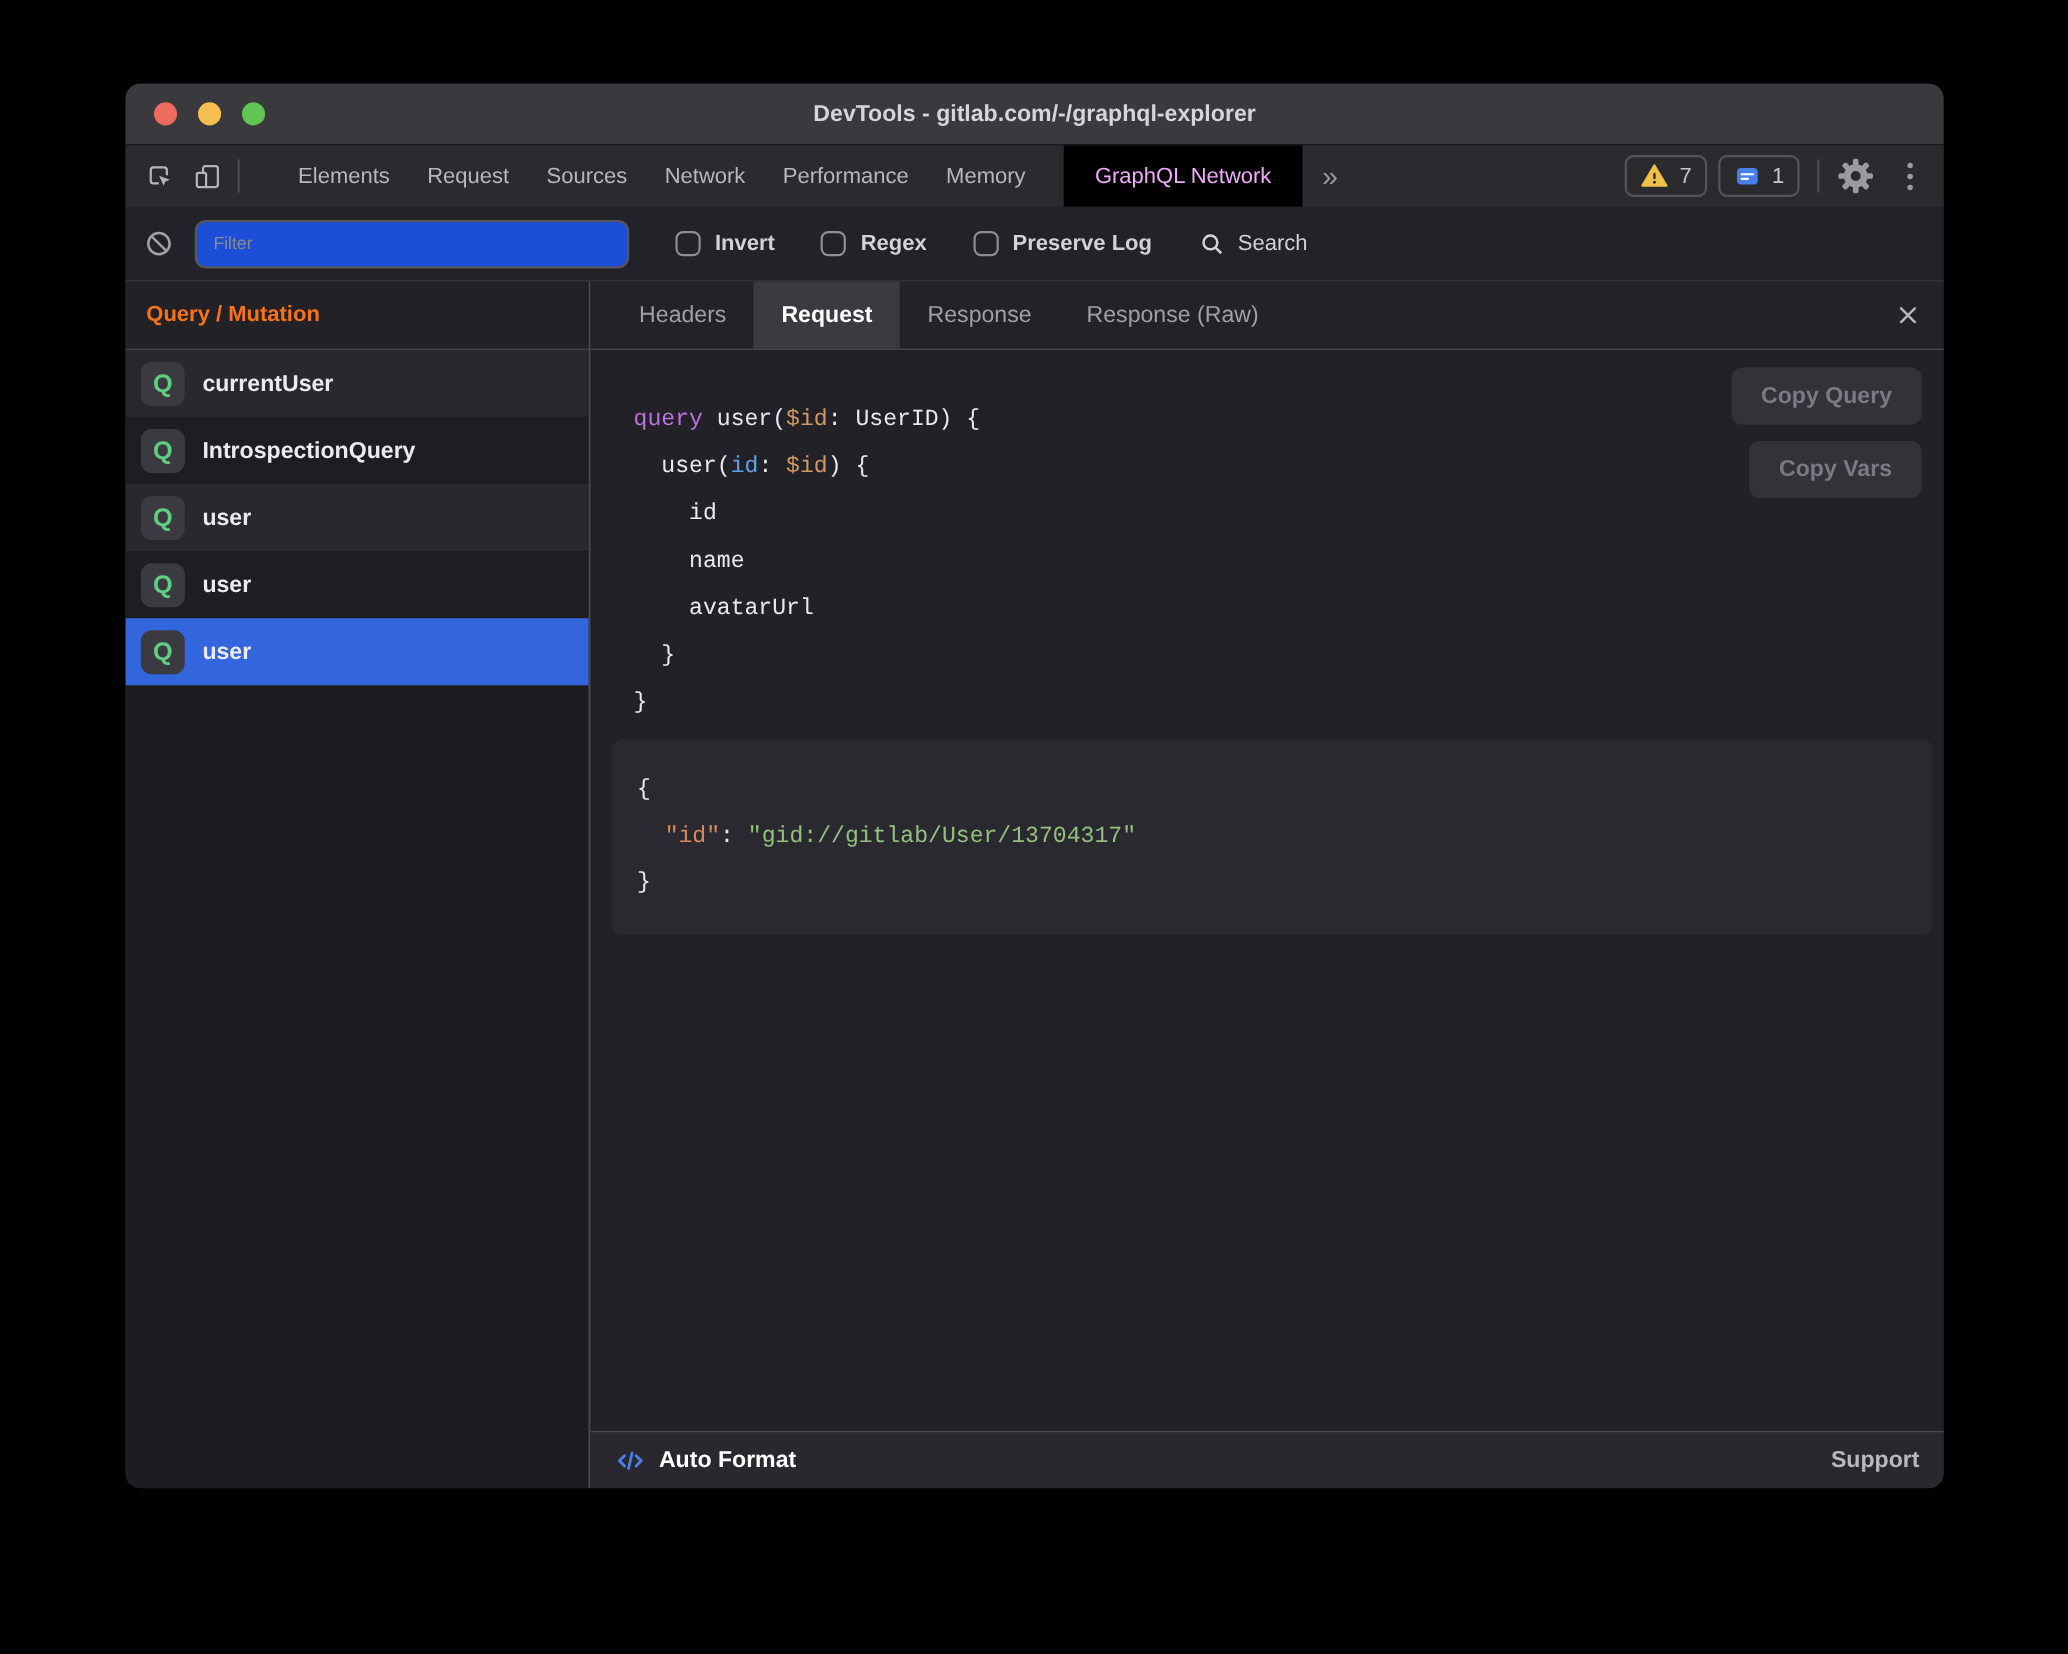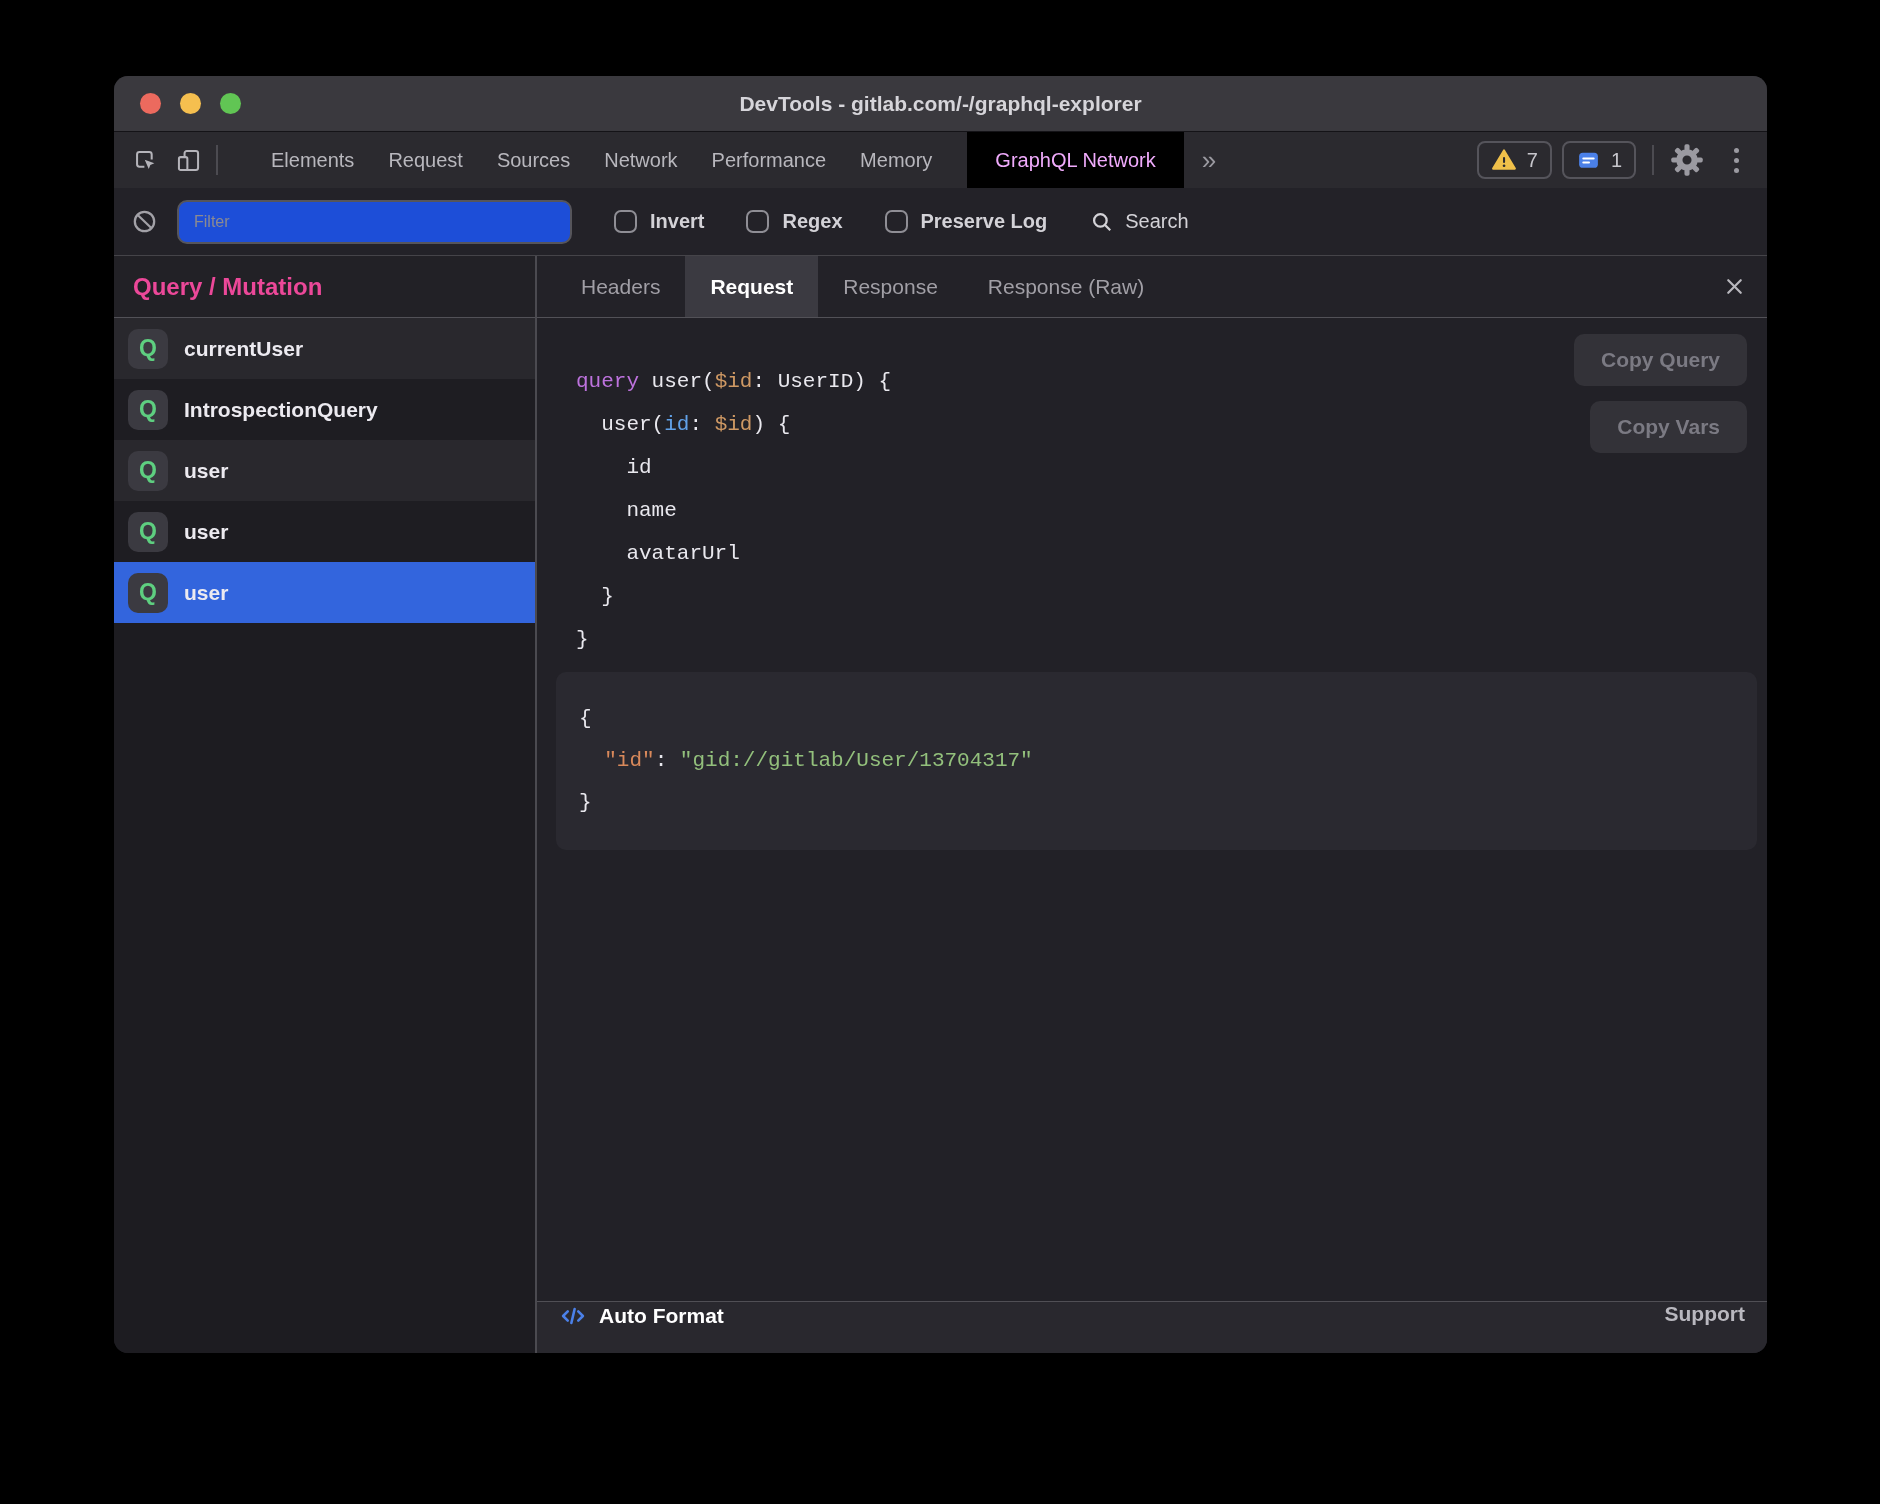--- a/index.html
+++ b/index.html
@@ -49,21 +49,21 @@
   .cb{ width:23px; height:23px; border:2.5px solid #8f8e95; border-radius:7px; flex:none; }
   .search-group{ margin-left:42px; display:flex; align-items:center; gap:10px;
     font-weight:normal; color:#d3d2d7; font-size:20px; }
 
   
   .main{ flex:1; display:flex; min-height:0; border-top:1px solid #454449; }
 
   .sidebar{ width:423px; flex:none; background:#1d1c21; border-right:2px solid #4b4a50;
     display:flex; flex-direction:column; }
   .sb-header{ height:62px; flex:none; display:flex; align-items:center; padding-left:19px;
-    color:#ec4899; font-weight:bold; font-size:24px; border-bottom:1px solid #525157; background:#222126; }
+    color:#f97316; font-weight:bold; font-size:20px; border-bottom:1px solid #525157; background:#222126; }
   .sb-row{ height:61px; flex:none; display:flex; align-items:center; padding-left:14px; gap:16px; }
   .sb-row.odd{ background:#29282d; } .sb-row.even{ background:#1e1d22; }
   .sb-row.selected{ background:#3365dd; }
   .qbadge{ width:40px; height:40px; border-radius:10px; background:#3b3a41; color:#5ecf80;
     font-weight:bold; font-size:23px; display:flex; align-items:center; justify-content:center; flex:none; }
   .sb-label{ color:#eceaf0; font-weight:bold; font-size:21px; }
 
   .rpanel{ flex:1; display:flex; flex-direction:column; min-width:0; background:#222127; }
   .rtabs{ height:62px; flex:none; display:flex; align-items:center; padding-left:19px;
     background:#232228; border-bottom:1px solid #525157; }
@@ -78,21 +78,21 @@
   .tok-plain{ color:#e9e8ee; } .tok-kw{ color:#bd72dd; } .tok-var{ color:#cf9964; }
   .tok-arg{ color:#61a1e8; } .tok-key{ color:#d9895b; } .tok-str{ color:#93c07c; }
   .copy-btns{ position:absolute; top:16px; right:20px; display:flex; flex-direction:column;
     align-items:flex-end; gap:15px; }
   .copy-btn{ background:#333238; border:none; border-radius:10px; height:52px; padding:0 27px;
     color:#7b7a83; font-weight:bold; font-size:21px; font-family:inherit; }
   .vars-card{ margin:11px 10px 0 19px; background:#2a2930; border-radius:10px; padding:26px 23px; }
   .vars-card .code-line{ line-height:42px; }
 
   .rfooter{ height:52px; flex:none; background:#29282e; border-top:1px solid #504f55;
-    display:flex; align-items:flex-start; padding:0 22px; }
+    display:flex; align-items:center; padding:0 22px; }
   .af{ display:flex; align-items:center; gap:12px; color:#fff; font-weight:bold; font-size:21px; }
   .support{ margin-left:auto; color:#b9b8bf; font-weight:bold; font-size:21px; }
 </style>
 </head>
 <body>
 
 <div class="window">
 
   <div class="titlebar">
     <div class="lights">

